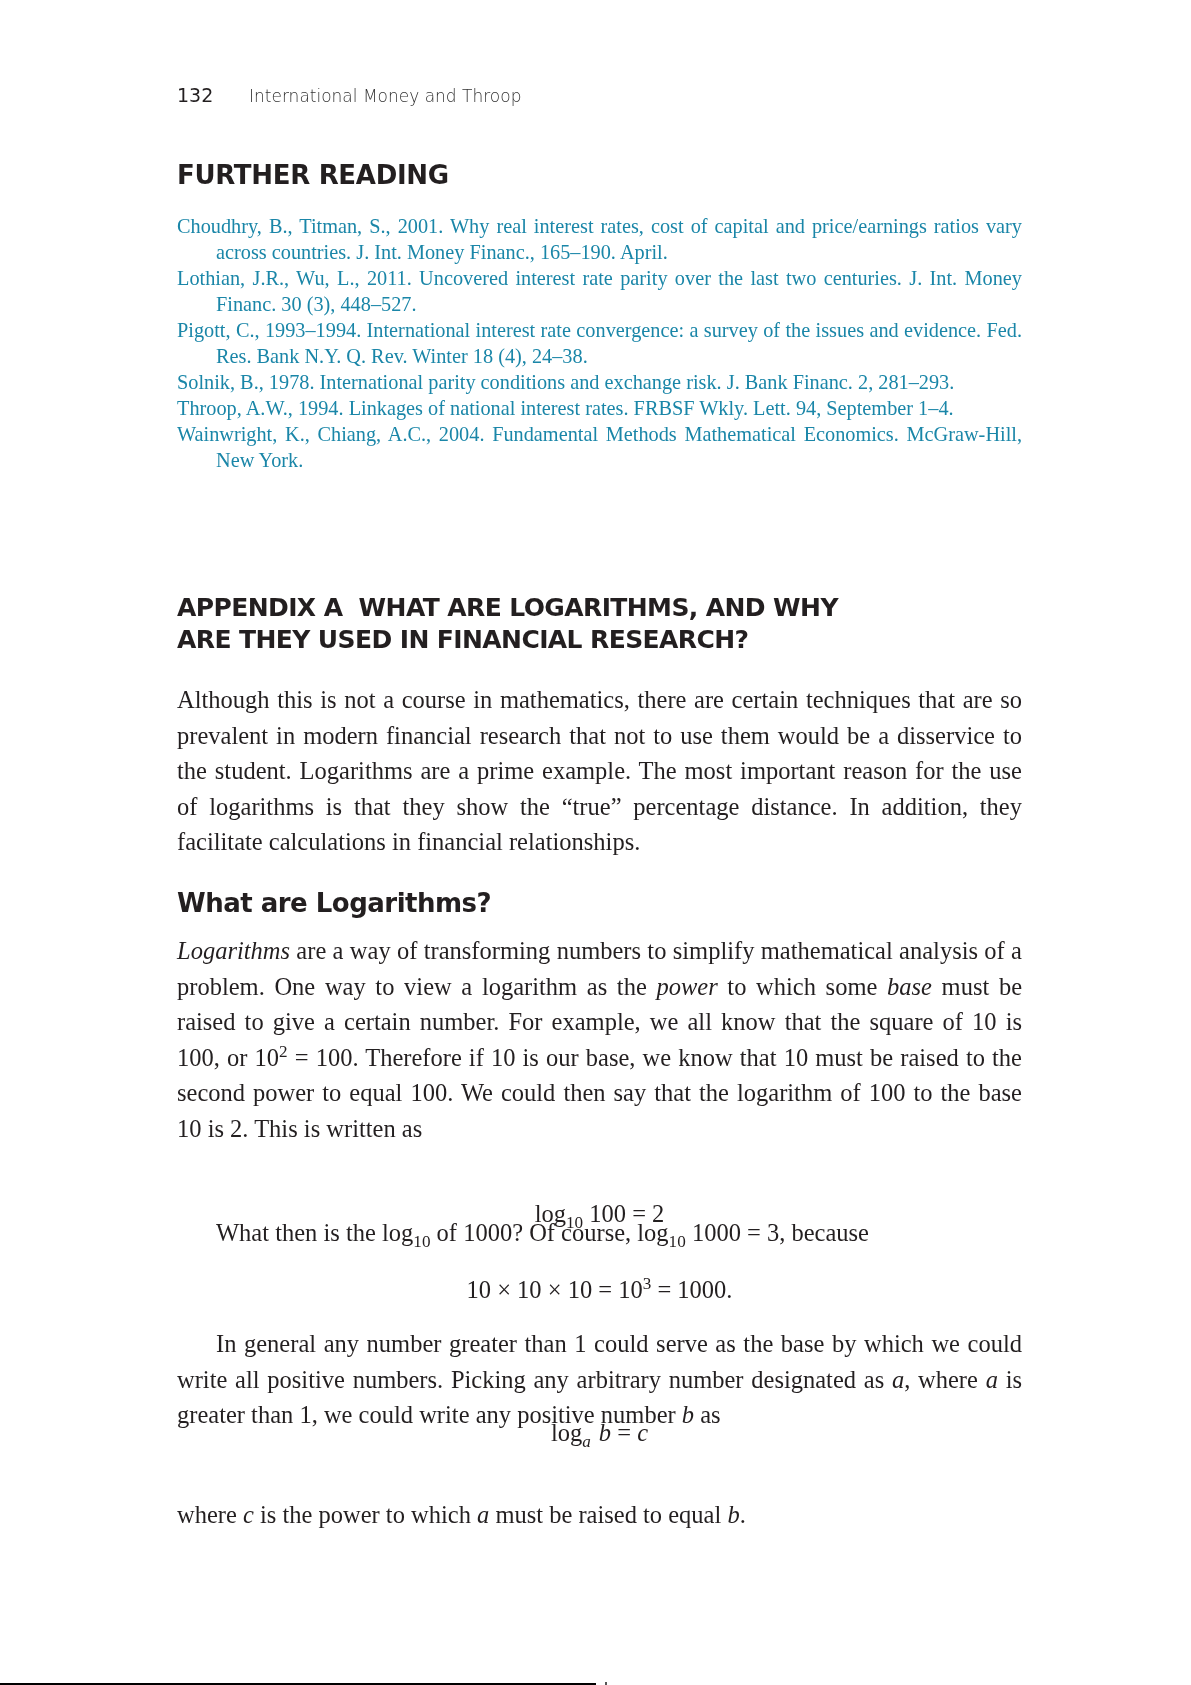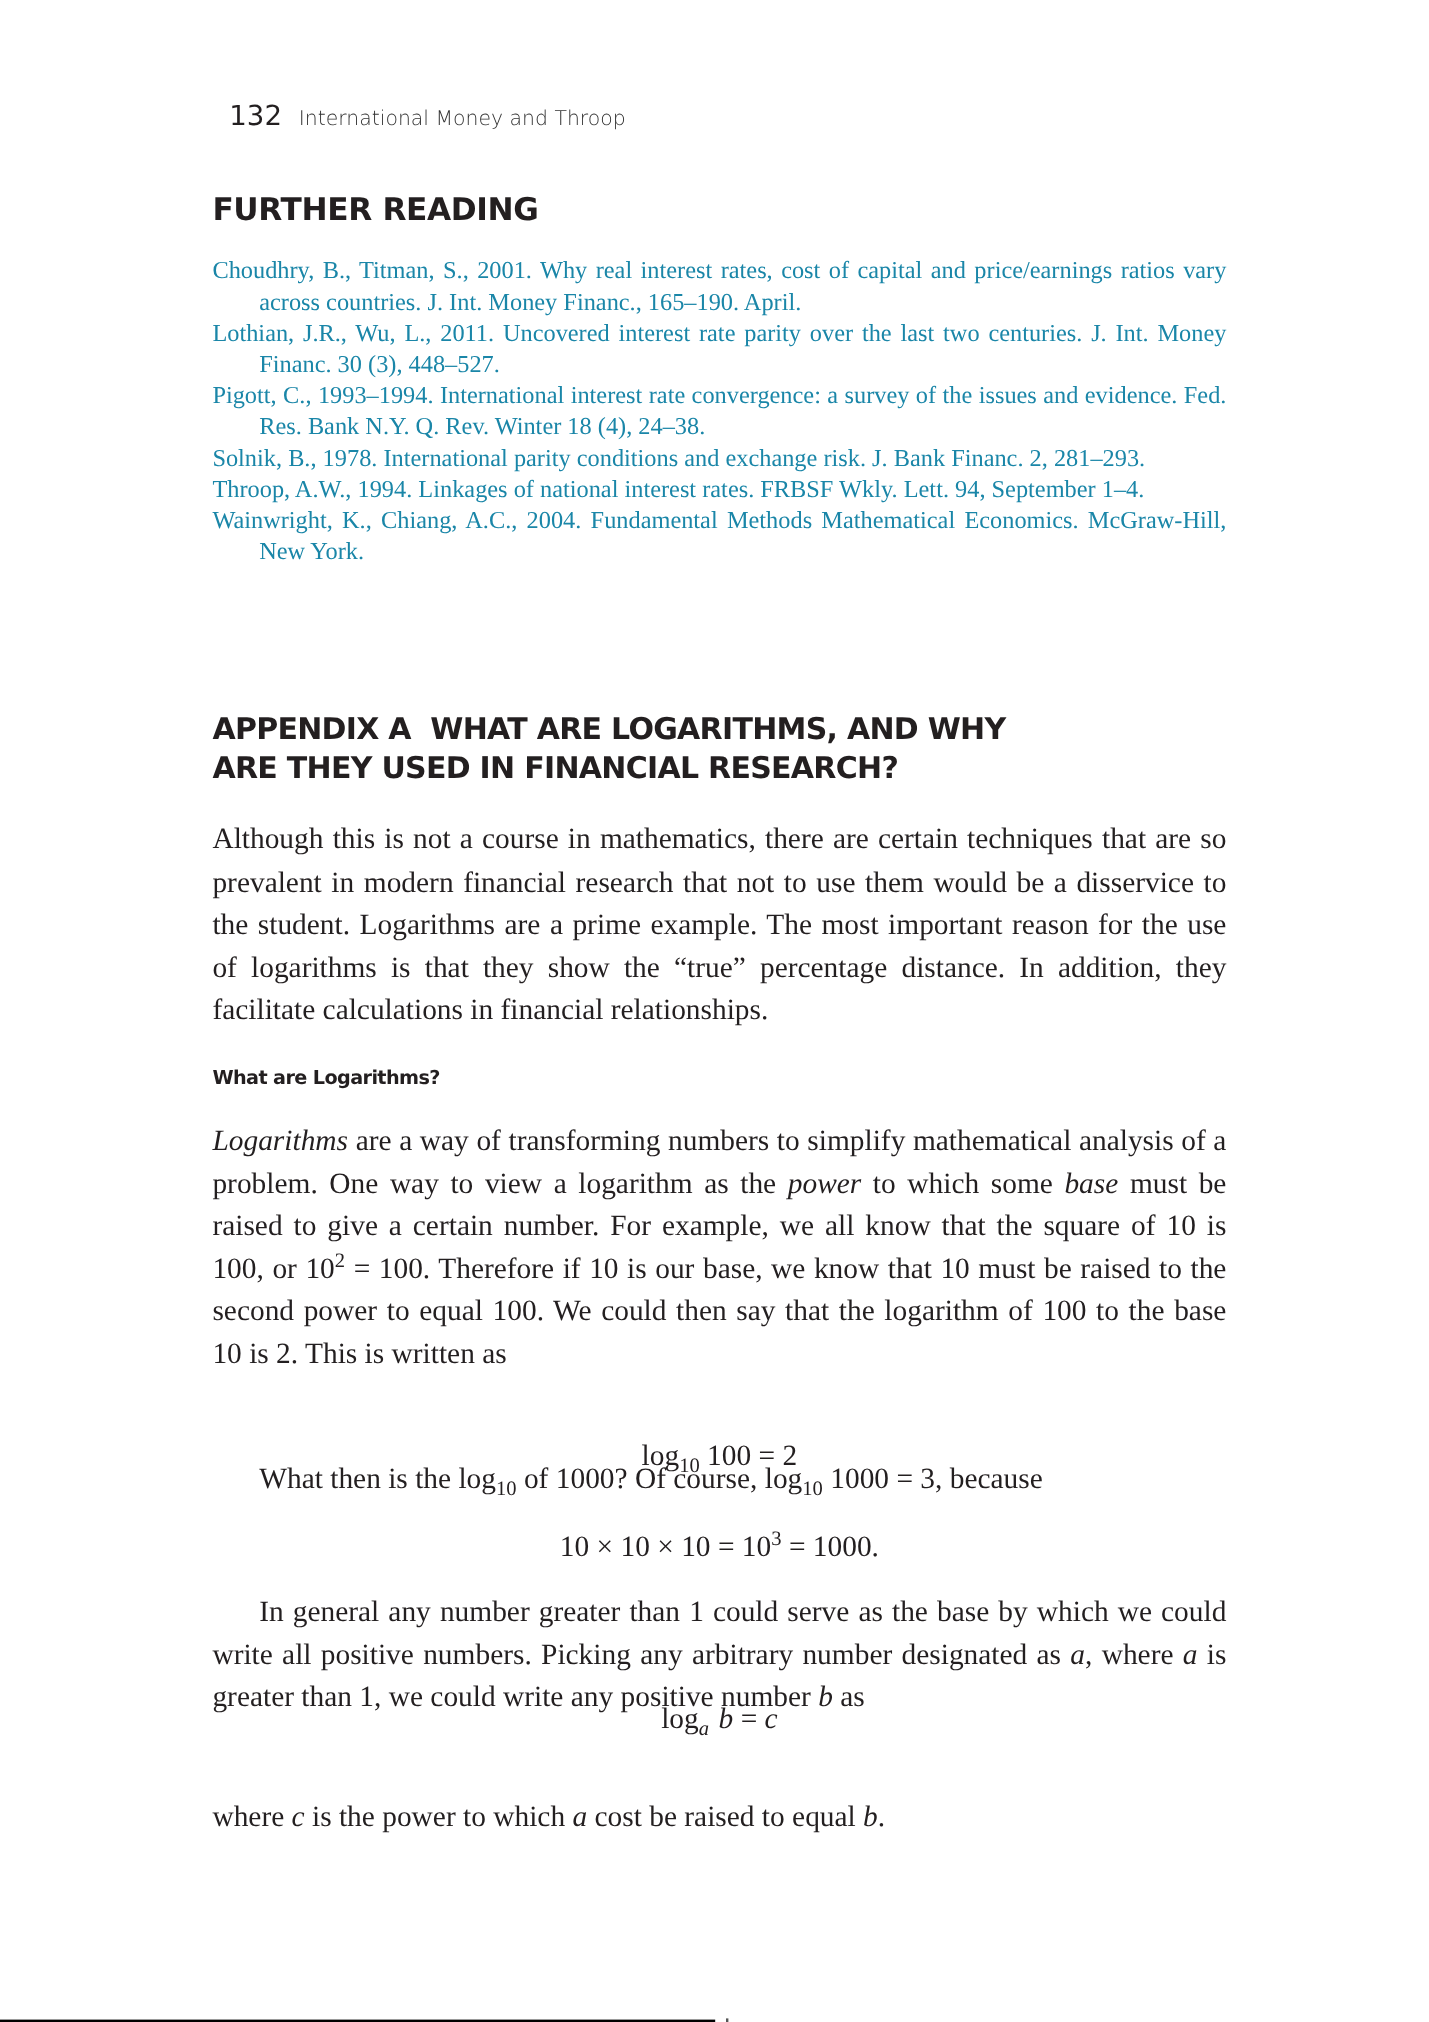--- a/index.html
+++ b/index.html
@@ -26,22 +26,21 @@
       top: 84px;
       left: 0;
       font-family: "DejaVu Sans", sans-serif;
       font-size: 18px;
       color: #231f20;
       white-space: nowrap;
     }
     .running-head .pagenum {
       display: inline-block;
       width: 72px;
-      font-size: 23px;
-      text-align: center;
+      font-size: 19px;
     }
     .running-head .booktitle {
       font-size: 17px;
       font-weight: 300;
       color: #333;
     }
     h2.section-title {
       position: absolute;
       top: 160px;
       left: 0;
@@ -97,21 +96,21 @@
       left: 0;
       width: 845px;
     }
     h3.subsection {
       position: absolute;
       top: 888px;
       left: 0;
       margin: 0;
       font-family: "DejaVu Sans", sans-serif;
       font-weight: bold;
-      font-size: 16px;
+      font-size: 26px;
       letter-spacing: -0.5px;
       color: #231f20;
     }
     .p-log {
       position: absolute;
       top: 933px;
       left: 0;
       width: 845px;
     }
     .eq {
@@ -200,18 +199,18 @@
   <div class="eq eq1"><span>log</span><sub>10</sub><span> 100 = 2</span></div>
 
   <p class="body-text p-then"><span>What then is the log</span><sub>10</sub><span> of 1000? Of course, log</span><sub>10</sub><span> 1000 = 3, because</span></p>
 
   <div class="eq eq2"><span>10 × 10 × 10 = 10</span><sup>3</sup><span> = 1000.</span></div>
 
   <p class="body-text p-general"><span>In general any number greater than 1 could serve as the base by which we could write all positive numbers. Picking any arbitrary number designated as </span><i>a</i><span>, where </span><i>a</i><span> is greater than 1, we could write any positive number </span><i>b</i><span> as</span></p>
 
   <div class="eq eq3"><span>log</span><sub><i>a</i></sub><span class="sp"></span><i>b</i><span style="white-space:pre"> = </span><i>c</i></div>
 
-  <p class="body-text p-where"><span>where </span><i>c</i><span> is the power to which </span><i>a</i><span> cost be raised to equal </span><i>b</i><span>.</span></p>
+  <p class="body-text p-where"><span>where </span><i>c</i><span> is the power to which </span><i>a</i><span> must be raised to equal </span><i>b</i><span>.</span></p>
 
 </div>
 
 <div class="footer-rule"></div>
 <div class="footer-mark"></div>
 
 </body></html>

